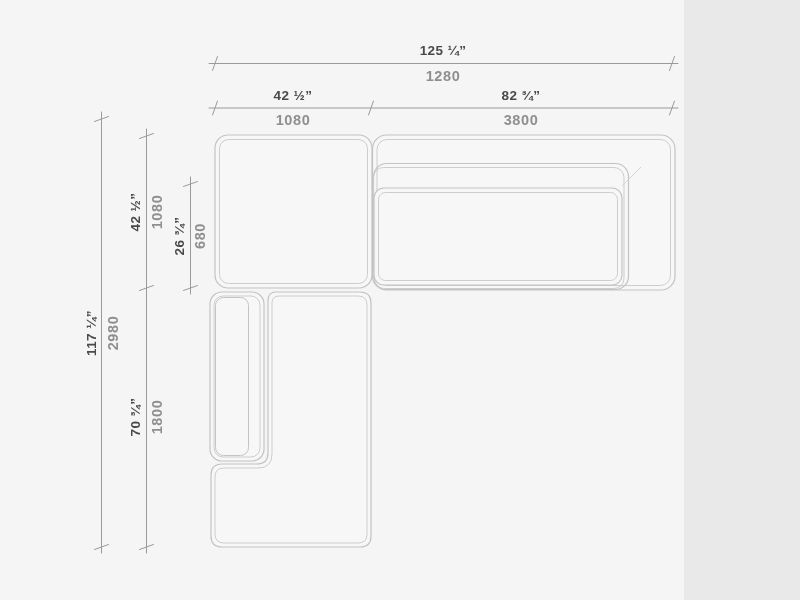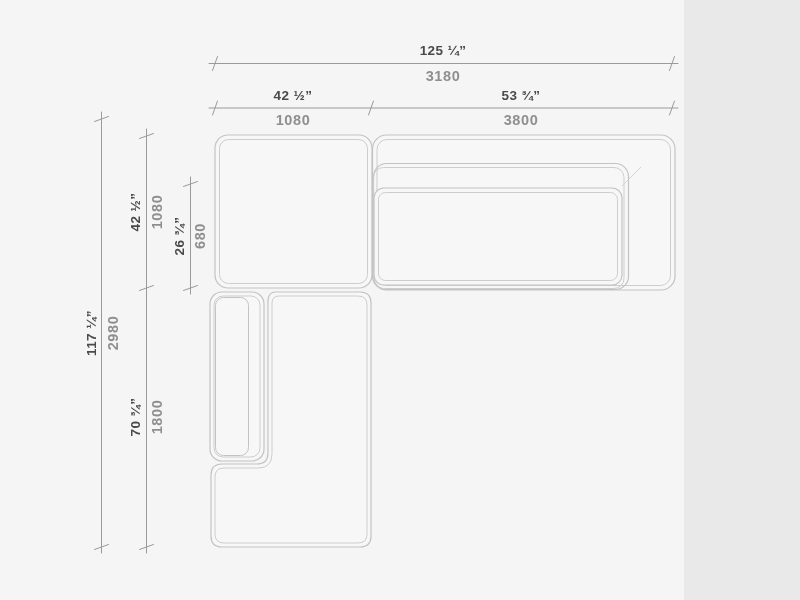--- a/index.html
+++ b/index.html
@@ -89,26 +89,26 @@
         <g>
           <rect x="210" y="292" width="54" height="169" rx="12"></rect>
           <rect x="214" y="296" width="46" height="161" rx="9" fill="none" stroke="#cdcdcd" stroke-width="1"></rect>
           <rect x="215.5" y="297.5" width="33" height="158" rx="8" fill="#f7f7f7" stroke="#c3c3c3" stroke-width="1"></rect>
         </g>
       </g>
     </g>
   </svg>
 
   <div class="dim-label" style="left:443px;top:51px">125 ¼”</div>
-  <div class="dim-label metric" style="left:443px;top:76px">3180</div>
+  <div class="dim-label metric" style="left:443px;top:76px">1280</div>
 
   <div class="dim-label" style="left:293px;top:96px">42 ½”</div>
   <div class="dim-label metric" style="left:293px;top:120px">1080</div>
 
-  <div class="dim-label" style="left:521px;top:96px">53 ¾”</div>
+  <div class="dim-label" style="left:521px;top:96px">82 ¾”</div>
   <div class="dim-label metric" style="left:521px;top:120px">3800</div>
 
   <div class="dim-label vert" style="left:92px;top:333px">117 ¼”</div>
   <div class="dim-label vert metric" style="left:113px;top:333px">2980</div>
 
   <div class="dim-label vert" style="left:136px;top:212px">42 ½”</div>
   <div class="dim-label vert metric" style="left:157px;top:212px">1080</div>
 
   <div class="dim-label vert" style="left:180px;top:236px">26 ¾”</div>
   <div class="dim-label vert metric" style="left:200px;top:236px">680</div>

